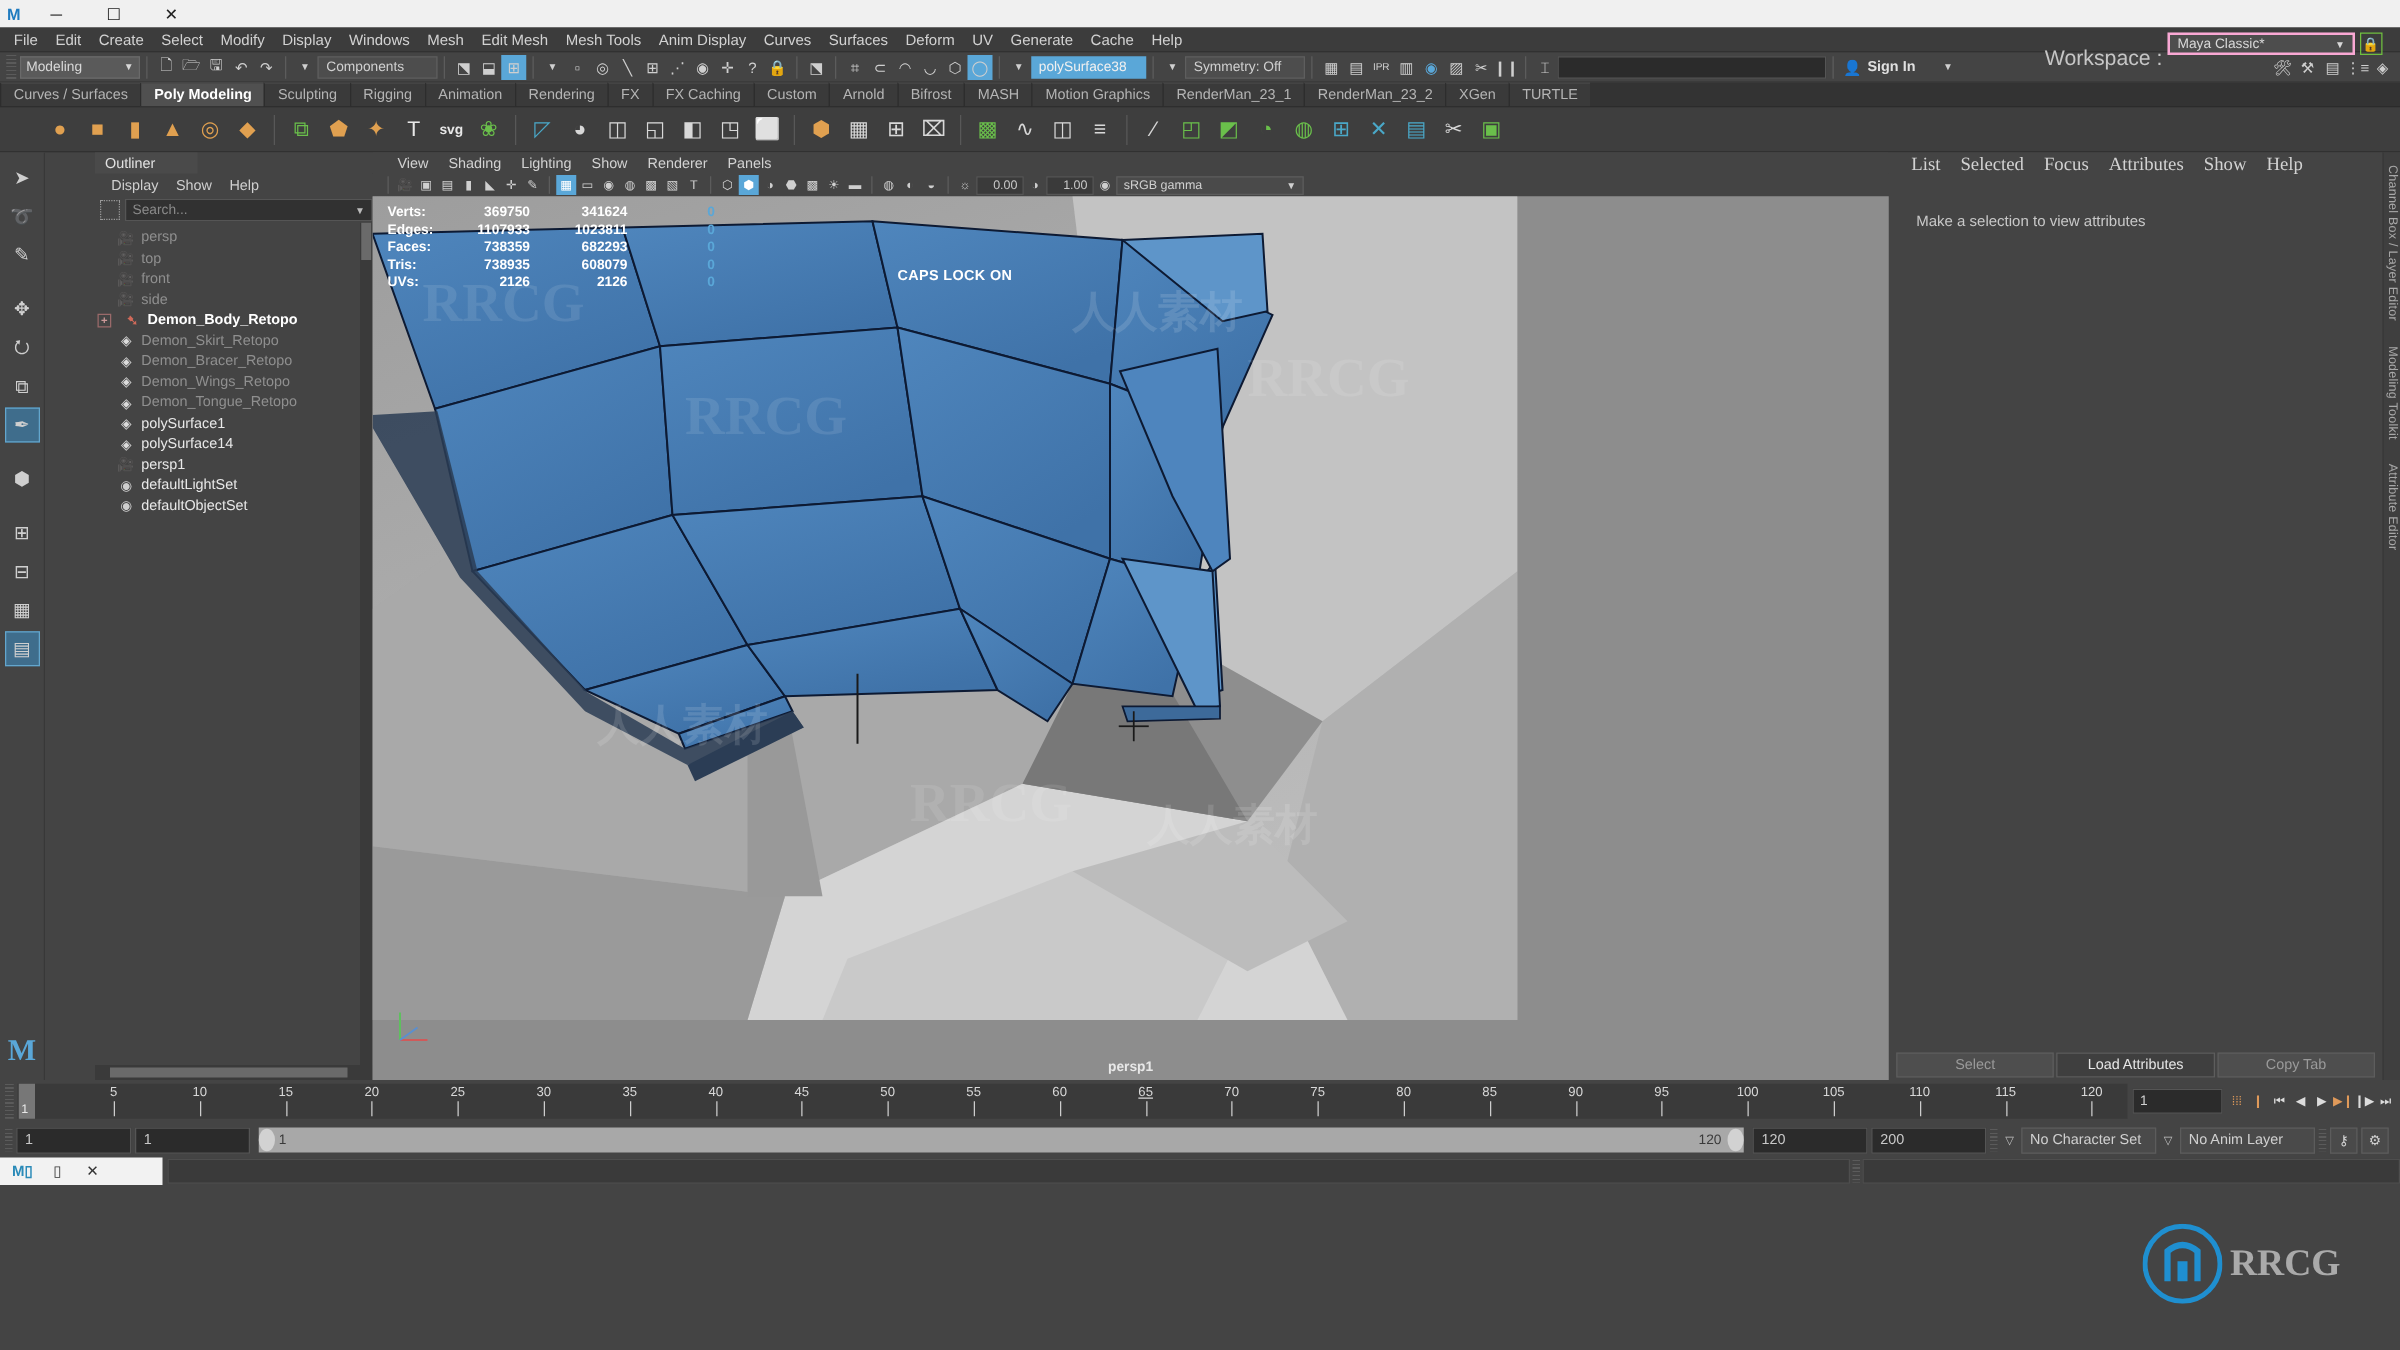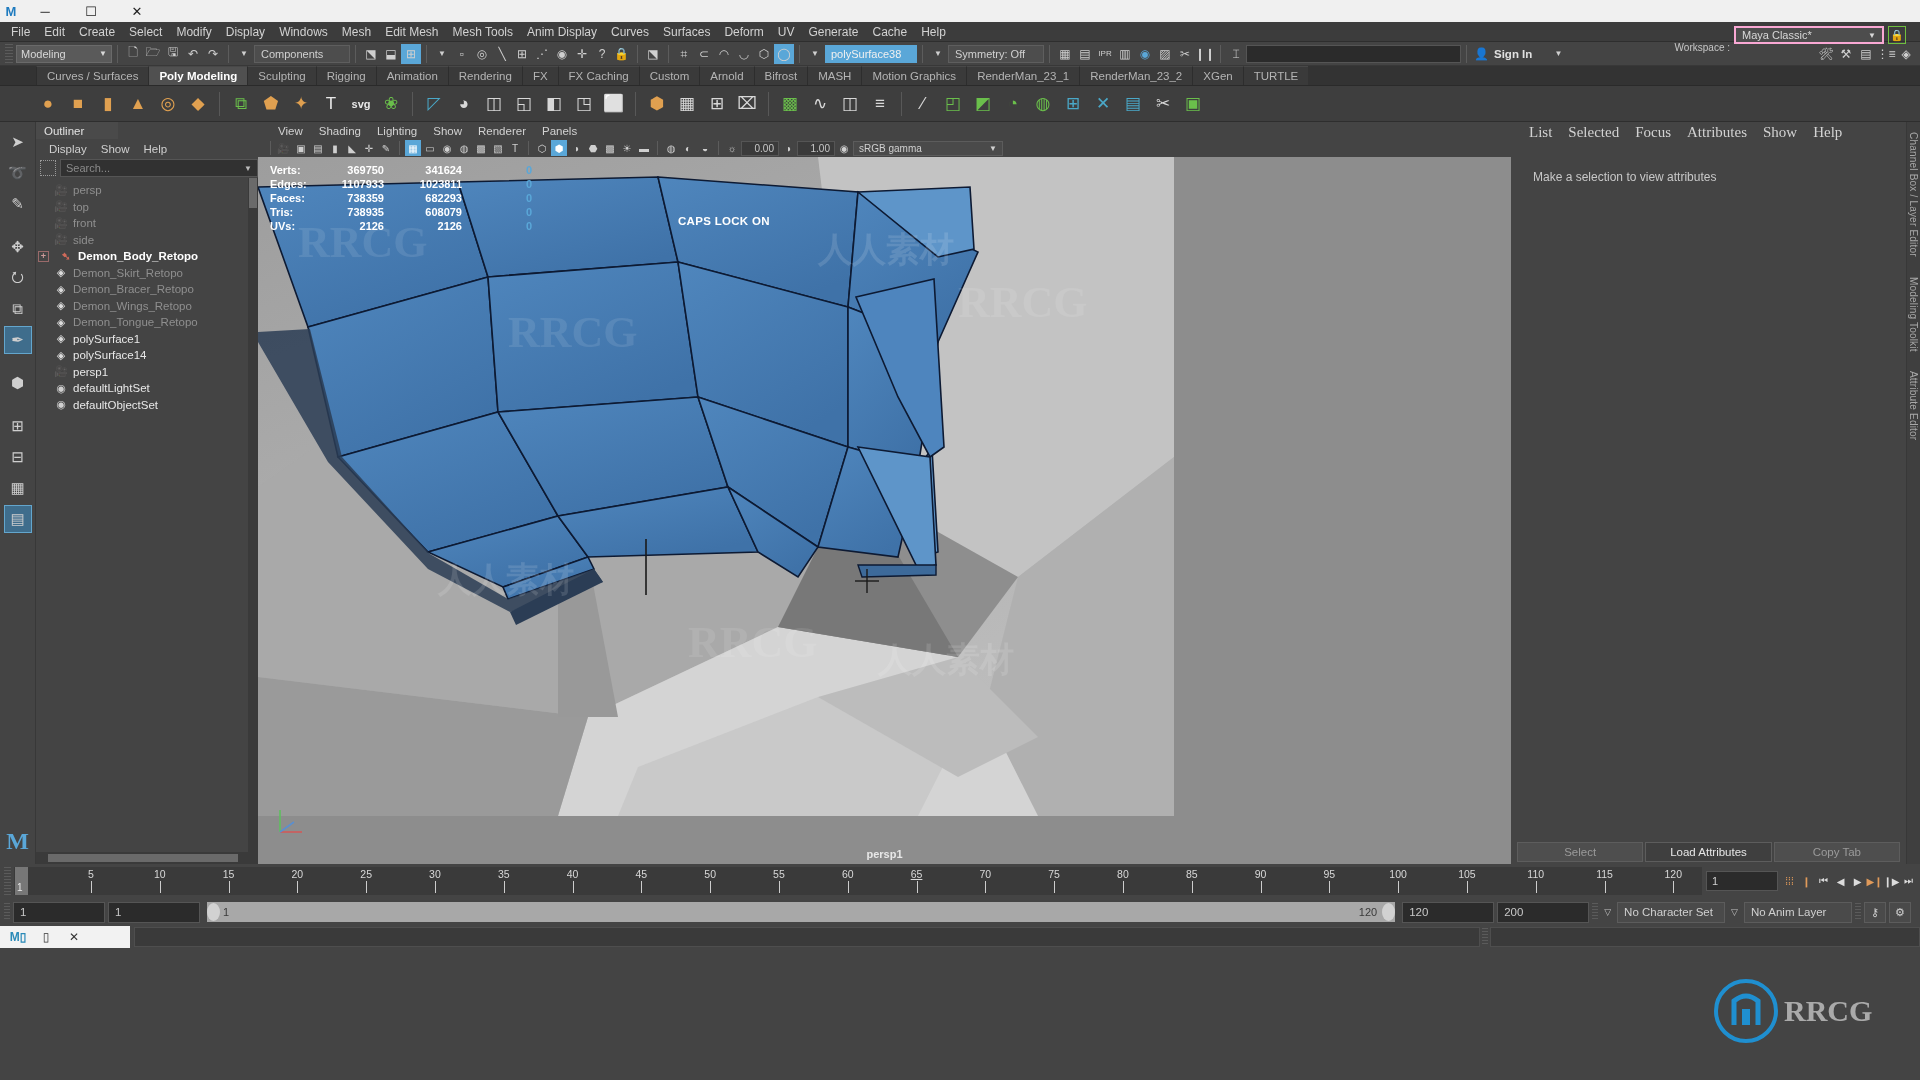--- a/index.html
+++ b/index.html
@@ -54,32 +54,32 @@
   .tbtn.on{ background:#5aa7d8; }
   .txtfield{
     height:18px;background:#5aa7d8;color:#f0f0f0;font-size:11px;
     display:flex;align-items:center;padding:0 6px;min-width:92px;
   }
   .txtfield.dark{ background:#2b2b2b; color:#bdbdbd; border:1px solid #555; }
   .symfield{
     height:18px;background:#4d4d4d;color:#d0d0d0;font-size:11px;
     display:flex;align-items:center;padding:0 6px;min-width:96px;border:1px solid #5e5e5e;
   }
-  .ws-label{ font-size:10px;color:#c6c6c6;margin-right:4px;margin-top:24px; }
+  .ws-label{ font-size:17px;color:#c6c6c6;margin-right:4px;margin-top:24px; }
   .ws-field{
     height:18px;background:#4d4d4d;color:#d8d8d8;font-size:11px;display:flex;
     align-items:center;padding:0 6px;min-width:150px;border:2px solid #f9a8d4;
   }
   .lockbtn{ width:18px;height:18px;border:1px solid #6fbf3f;display:flex;
     align-items:center;justify-content:center;font-size:11px;color:#d0d0d0;margin-left:4px;}
 
   
   #shelftabs{
     height:20px;background:#333333;display:flex;align-items:flex-end;
-    padding-left:36px;border-bottom:1px solid #2a2a2a;
+    border-bottom:1px solid #2a2a2a;
   }
   #shelftabs .stab{
     height:19px;padding:0 10px;font-size:11.5px;color:#b4b4b4;
     display:flex;align-items:center;background:#3a3a3a;
     border-left:1px solid #2d2d2d;border-top:1px solid #484848;
   }
   #shelftabs .stab.active{ background:#505050;color:#ffffff;font-weight:bold; }
 
   
   #shelfrow{
@@ -100,21 +100,21 @@
   }
   .ltool{ width:28px;height:28px;display:flex;align-items:center;justify-content:center;
     font-size:15px;color:#cfcfcf; }
   .ltool.on{ background:#3f6d8c;border:1px solid #63a6cd; }
   .ltool.gap{ margin-top:12px; }
   .maya-logo{ margin-top:auto;margin-bottom:8px;width:30px;height:30px;
     display:flex;align-items:center;justify-content:center;font-size:24px;
     color:#5aa7d8;font-weight:bold;font-family:"Liberation Serif",serif;}
 
   
-  #outliner{ width:222px;background:#444;display:flex;flex-direction:column; }
+  #outliner{ width:222px;background:#444;display:flex;flex-direction:column;margin-left:40px; }
   .panel-title{
     height:17px;background:#4a4a4a;display:flex;align-items:center;
     padding:0 8px;font-size:11.5px;color:#e2e2e2;width:82px;
   }
   .panel-menubar{ height:19px;background:#444;display:flex;align-items:center;padding-left:6px; }
   .panel-menubar .pm{ padding:1px 7px;font-size:11.5px;color:#cfcfcf; }
   .outl-search{ height:20px;display:flex;align-items:center;padding-left:4px;gap:4px; }
   .outl-search .sicoBox{ width:16px;height:16px;border:1px dotted #9a9a9a;}
   .outl-search .sfield{
     flex:1;height:18px;background:#313131;border:1px solid #555;color:#8a8a8a;

